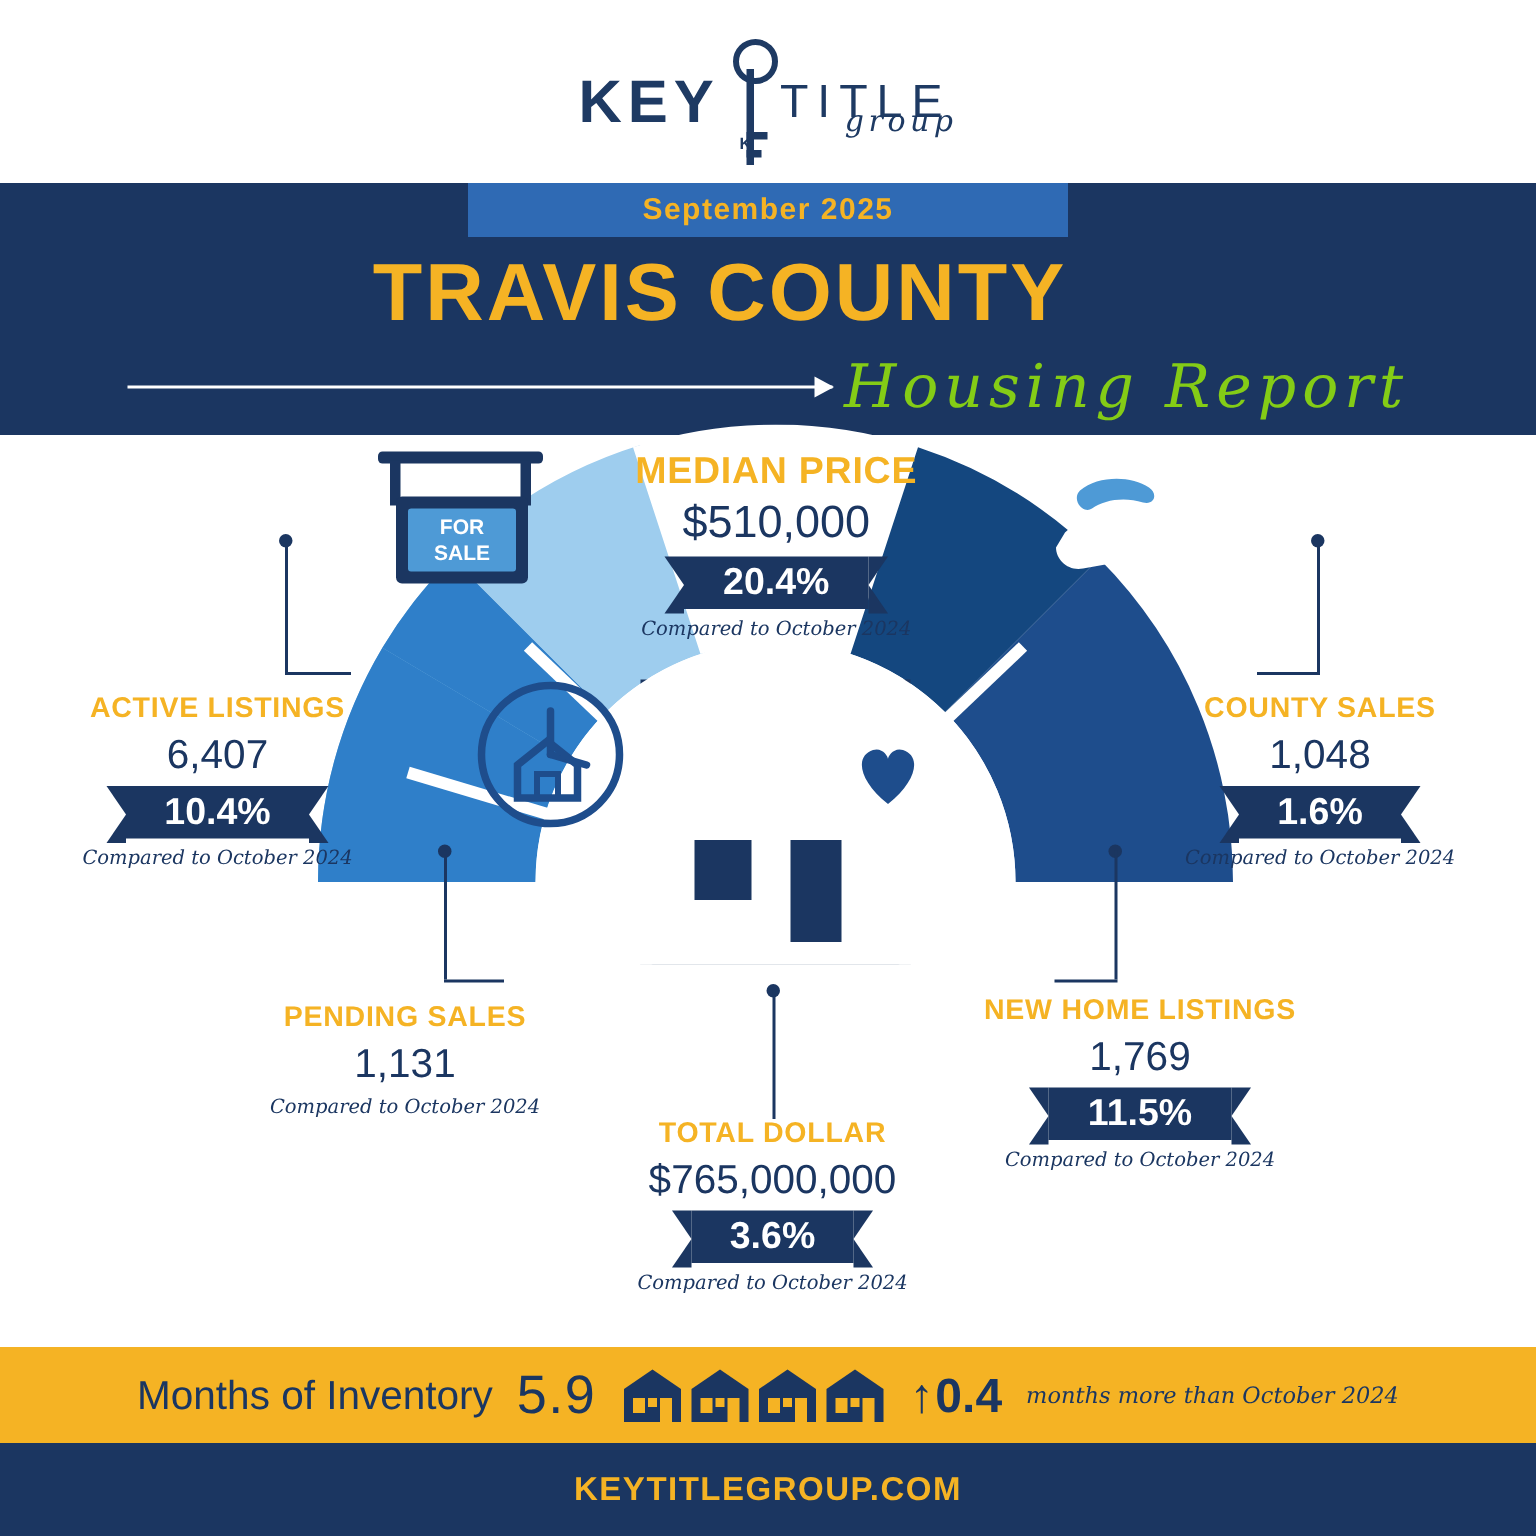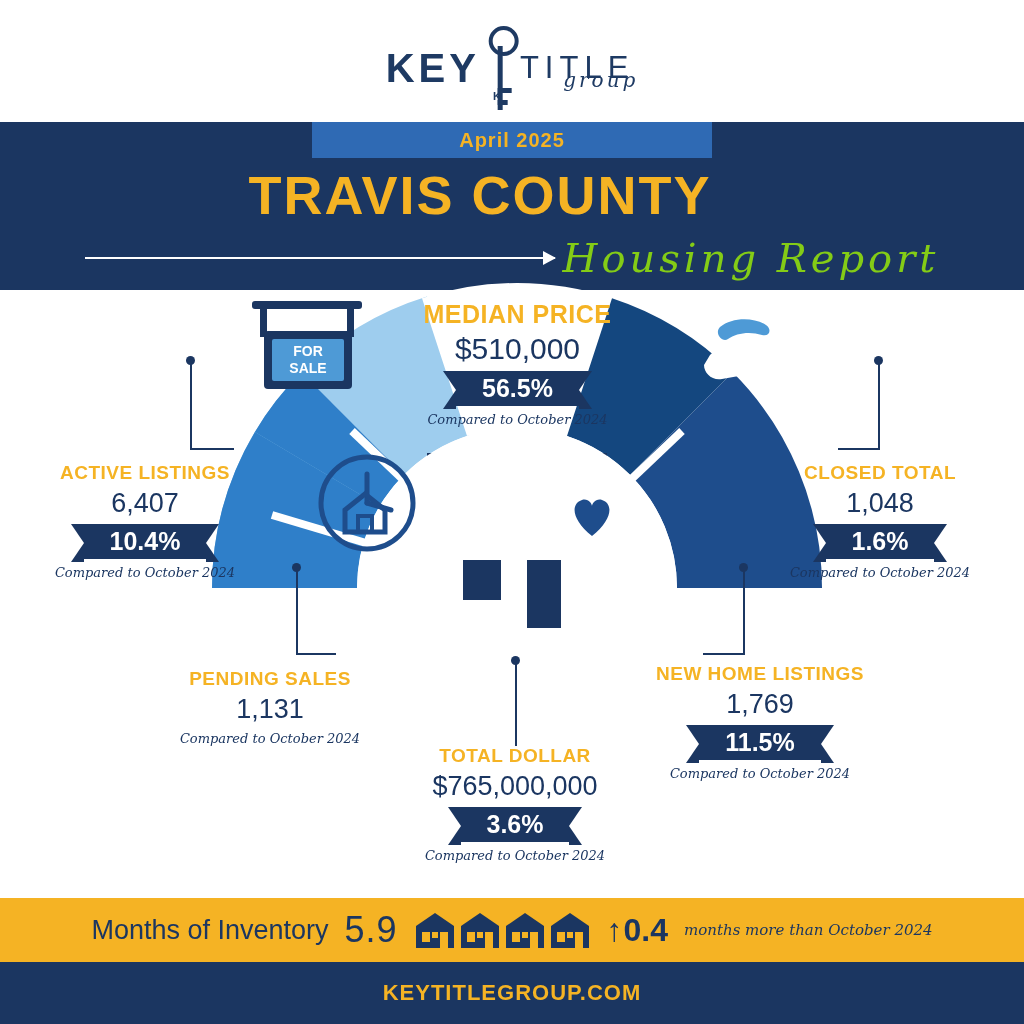--- a/index.html
+++ b/index.html
@@ -162,21 +162,21 @@
     </span>
   </div>
 </div>
 
 <div class="header">
   <div class="ribbon">
     <div class="bar"></div>
     <div class="lwing"></div>
     <div class="rwing"></div>
     <div class="mid">
-        <span>April 2025</span>
+        <span>September 2025</span>
       </div>
   </div>
   <div class="county">TRAVIS COUNTY</div>
   <div class="subtitle-row">
     <div class="arrow-line"></div>
     <div class="housing-report">Housing Report</div>
   </div>
 </div>
 
 <div class="donut-wrap">
@@ -255,21 +255,21 @@
       <path d="M 118,6 q 6,-10 0,-18" stroke="#ffffff" stroke-width="5" fill="none" stroke-linecap="round"></path>
       <path d="M 131,8 q 6,-10 0,-18" stroke="#ffffff" stroke-width="5" fill="none" stroke-linecap="round"></path>
     </g>
   </svg>
 </div>
 
 <div class="median">
   <div class="title">MEDIAN PRICE</div>
   <div class="value">$510,000</div>
   <div class="banner">
-    <span class="body arrow-up">56.5%</span>
+    <span class="body arrow-up">20.4%</span>
   </div>
   <div class="compared">Compared to October 2024</div>
 </div>
 
 <div>
   <span class="dot" style="left:186px;top:356px;"></span>
   <span class="linev" style="left:190px;top:360px;height:88px;"></span>
   <span class="lineh" style="left:190px;top:448px;width:44px;"></span>
 </div>
 <div>
@@ -313,21 +313,21 @@
 </div>
 
 <div class="callout" style="left:640px;top:663px;width:240px;">
   <div class="title">NEW HOME LISTINGS</div>
   <div class="value">1,769</div>
   <div class="banner"><span class="body arrow-up">11.5%</span></div>
   <div class="compared">Compared to October 2024</div>
 </div>
 
 <div class="callout" style="left:760px;top:462px;width:240px;">
-  <div class="title">CLOSED TOTAL</div>
+  <div class="title">COUNTY SALES</div>
   <div class="value">1,048</div>
   <div class="banner"><span class="body arrow-dn">1.6%</span></div>
   <div class="compared">Compared to October 2024</div>
 </div>
 
 <div class="inventory">
   <span class="inv-label">Months of Inventory</span>
   <span class="inv-value">5.9</span>
   <span class="houses">
     <svg width="42" height="40" viewBox="0 0 42 40">

